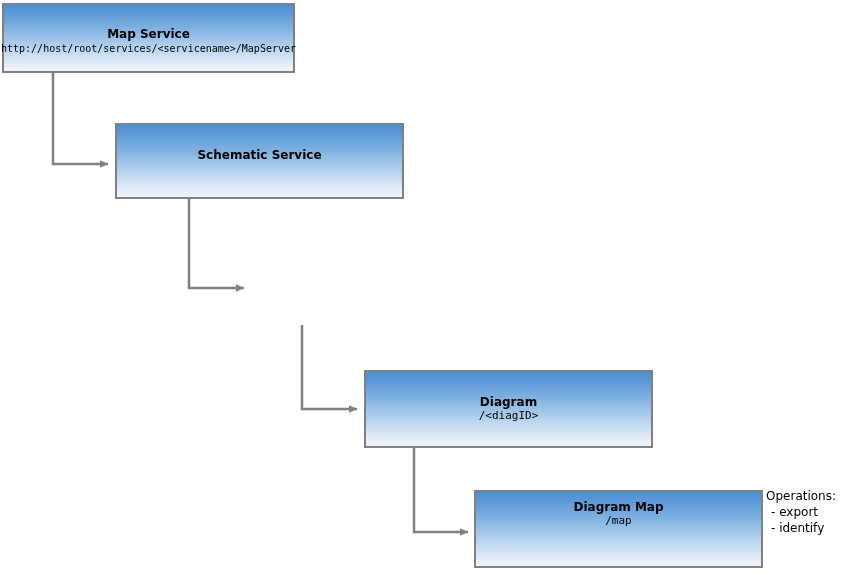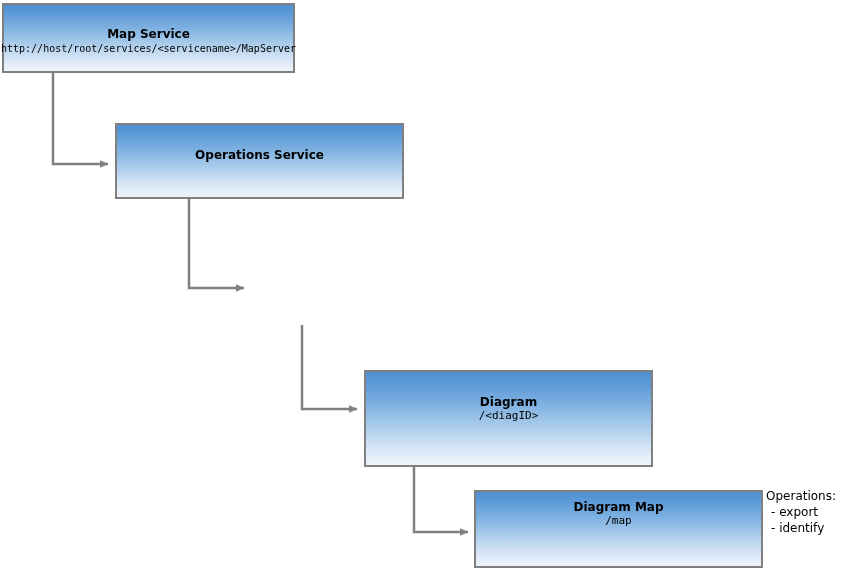--- a/index.html
+++ b/index.html
@@ -64,21 +64,21 @@
   #node-map-service     { left: 2px;   top: 3px;   width: 293px; height: 70px;  }
   #node-map-service .node-title { margin-top: 22px; }
   #node-map-service .node-path  { margin-top: 1px; font-size: 10px; }
 
   #node-schematic-service { left: 115px; top: 123px; width: 289px; height: 76px; }
   #node-schematic-service .node-title { margin-top: 23px; }
 
   #node-diagrams        { left: 251px; top: 247px; width: 289px; height: 78px; }
   #node-diagrams .node-title { margin-top: 23px; }
 
-  #node-diagram         { left: 364px; top: 370px; width: 289px; height: 97px; }
+  #node-diagram         { left: 364px; top: 370px; width: 289px; height: 78px; }
   #node-diagram .node-title { margin-top: 23px; }
 
   #node-diagram-map     { left: 474px; top: 490px; width: 289px; height: 78px; }
   #node-diagram-map .node-title { margin-top: 8px; }
 
   .annotation {
     position: absolute;
     left: 766px;
     top: 488px;
     font-family: "DejaVu Sans", sans-serif;
@@ -111,21 +111,21 @@
 
     <path d="M414,448 L414,532 L468,532" fill="none" stroke="#808080" stroke-width="2.5" marker-end="url(#arrowhead)"></path>
   </svg>
 
   <div class="node" id="node-map-service">
     <div class="node-title">Map Service</div>
     <div class="node-path">http://host/root/services/&lt;servicename&gt;/MapServer</div>
   </div>
 
   <div class="node" id="node-schematic-service">
-    <div class="node-title">Operations Service</div>
+    <div class="node-title">Schematic Service</div>
   </div>
 
 
   <div class="node" id="node-diagram">
     <div class="node-title">Diagram</div>
     <div class="node-path">/&lt;diagID&gt;</div>
   </div>
 
   <div class="node" id="node-diagram-map">
     <div class="node-title">Diagram Map</div>

